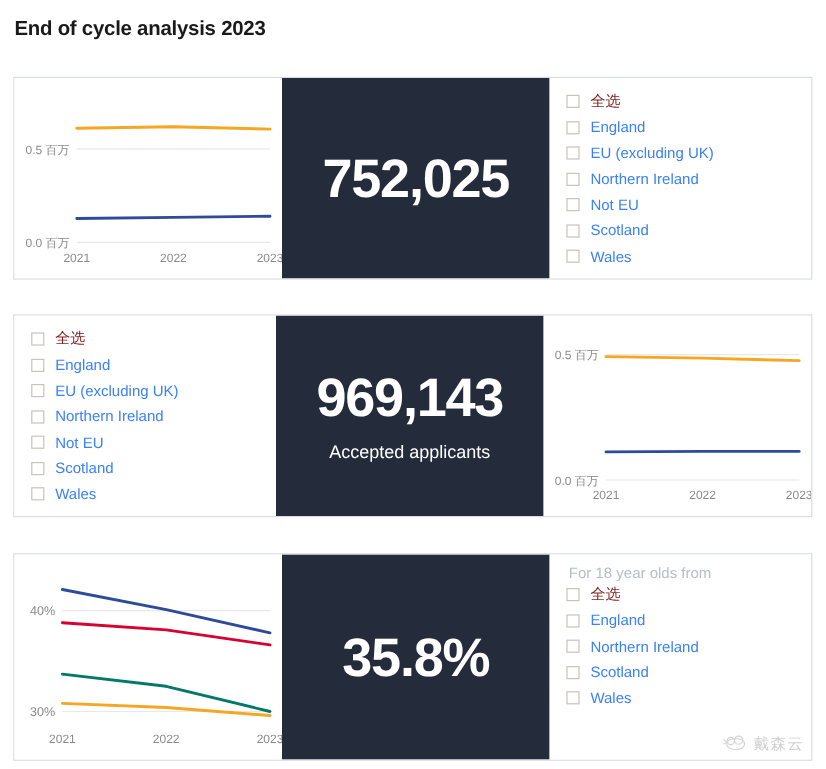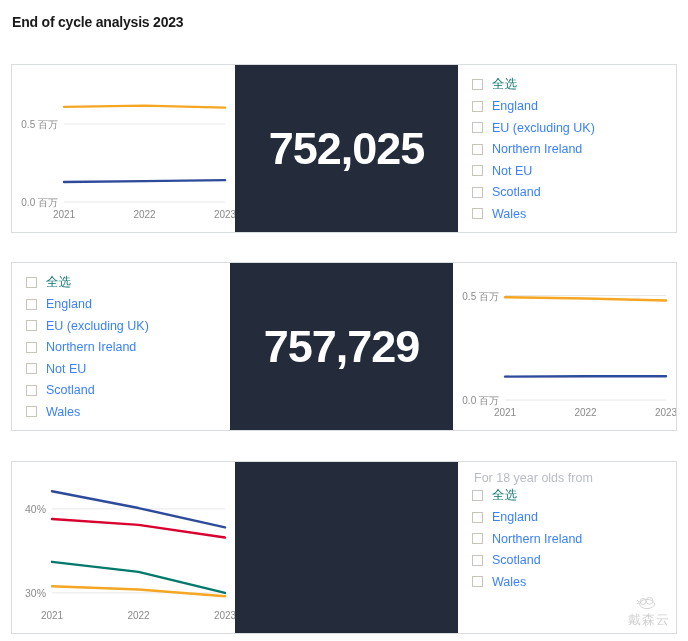--- a/index.html
+++ b/index.html
@@ -12,21 +12,21 @@
     height: 641px;
     font-family: "Liberation Sans", sans-serif;
     overflow: hidden;
     position: relative;
   }
 
   .page-title {
     position: absolute;
     left: 12px;
     top: 14px;
-    font-size: 14px;
+    font-size: 17px;
     font-weight: bold;
     color: #1a1a1a;
     letter-spacing: -0.2px;
     white-space: nowrap;
   }
 
   .card {
     position: absolute;
     left: 11px;
     width: 666px;
@@ -94,35 +94,34 @@
     box-sizing: border-box;
     background: #ffffff;
     flex: 0 0 auto;
   }
   .filter-text {
     margin-left: 9px;
     font-size: 12.5px;
     color: #3b82f6;
     white-space: nowrap;
   }
-  .filter-text.cjk { color: #0f766e; }
+  .filter-text.cjk { color: #7f1d1d; }
 
   
   .chart-svg { display: block; }
 
   
   .watermark {
     position: absolute;
     right: 6px;
     bottom: 4px;
     display: flex;
-    align-items: center;
+    align-items: flex-start;
     opacity: 0.42;
     pointer-events: none;
-    flex-direction: column;
   }
   .watermark-text {
     font-size: 13px;
     color: #8e8e8e;
     margin-left: 4px;
     letter-spacing: 1px;
   }
 </style>
 </head>
 <body>
@@ -209,21 +208,22 @@
           <span class="filter-text">Scotland</span>
         </div>
         <div class="filter-row">
           <span class="filter-box"></span>
           <span class="filter-text">Wales</span>
         </div>
       </div>
     </div>
     <div class="pane pane-kpi">
       <div class="kpi-inner">
-        <div class="kpi-value">757,729</div>
+        <div class="kpi-value">969,143</div>
+        <div class="kpi-label">Accepted applicants</div>
       </div>
     </div>
     <div class="pane pane-chart">
       <svg width="223" height="167" class="chart-svg">
         <line x1="52" y1="137" x2="213" y2="137" stroke="#e8e8e8" stroke-width="1"></line>
         <text x="46" y="141" text-anchor="end" font-size="10" font-family="&quot;Liberation Sans&quot;, sans-serif" fill="#8a8a8a">0.0 百万</text>
         <line x1="52" y1="32.53571428571429" x2="213" y2="32.53571428571429" stroke="#e8e8e8" stroke-width="1"></line>
         <text x="46" y="36.53571428571429" text-anchor="end" font-size="10" font-family="&quot;Liberation Sans&quot;, sans-serif" fill="#8a8a8a">0.5 百万</text>
         <polyline points="52,34.20714285714287 132.5,35.46071428571429 213,37.55000000000001" fill="none" stroke="#f5a623" stroke-width="2.4" stroke-linecap="round" stroke-linejoin="round"></polyline>
         <polyline points="52,113.6 132.5,113.18214285714285 213,113.18214285714285" fill="none" stroke="#2e4b9b" stroke-width="2.4" stroke-linecap="round" stroke-linejoin="round"></polyline>
@@ -244,20 +244,21 @@
         <polyline points="40,56.97222222222227 126.5,62.85416666666667 213,75.45833333333334" fill="none" stroke="#d8002e" stroke-width="2.4" stroke-linecap="round" stroke-linejoin="round"></polyline>
         <polyline points="40,99.82638888888887 126.5,109.90972222222223 213,130.91666666666669" fill="none" stroke="#00796b" stroke-width="2.4" stroke-linecap="round" stroke-linejoin="round"></polyline>
         <polyline points="40,124.19444444444444 126.5,127.55555555555557 213,134.27777777777777" fill="none" stroke="#f5a623" stroke-width="2.4" stroke-linecap="round" stroke-linejoin="round"></polyline>
         <text x="40" y="157" text-anchor="middle" font-size="10" font-family="&quot;Liberation Sans&quot;, sans-serif" fill="#8a8a8a">2021</text>
         <text x="126.5" y="157" text-anchor="middle" font-size="10" font-family="&quot;Liberation Sans&quot;, sans-serif" fill="#8a8a8a">2022</text>
         <text x="213" y="157" text-anchor="middle" font-size="10" font-family="&quot;Liberation Sans&quot;, sans-serif" fill="#8a8a8a">2023</text>
       </svg>
     </div>
     <div class="pane pane-kpi">
       <div class="kpi-inner">
+        <div class="kpi-value">35.8%</div>
       </div>
     </div>
     <div class="pane pane-filter">
       <div class="filter-inner">
         <div class="filter-heading">For 18 year olds from</div>
         <div class="filter-row">
           <span class="filter-box"></span>
           <span class="filter-text cjk">全选</span>
         </div>
         <div class="filter-row">

